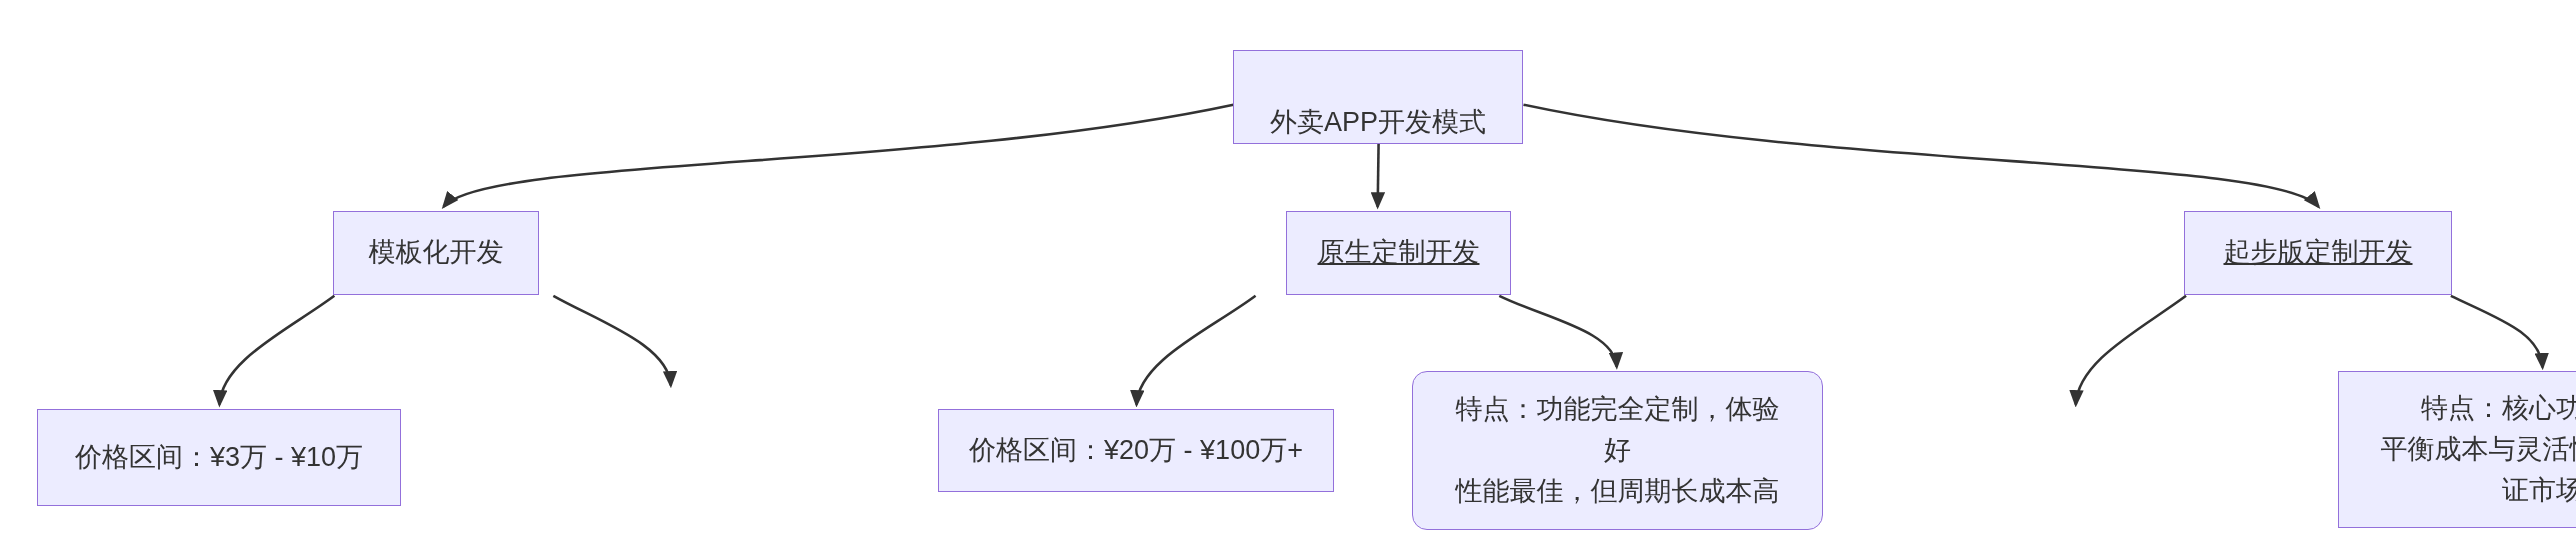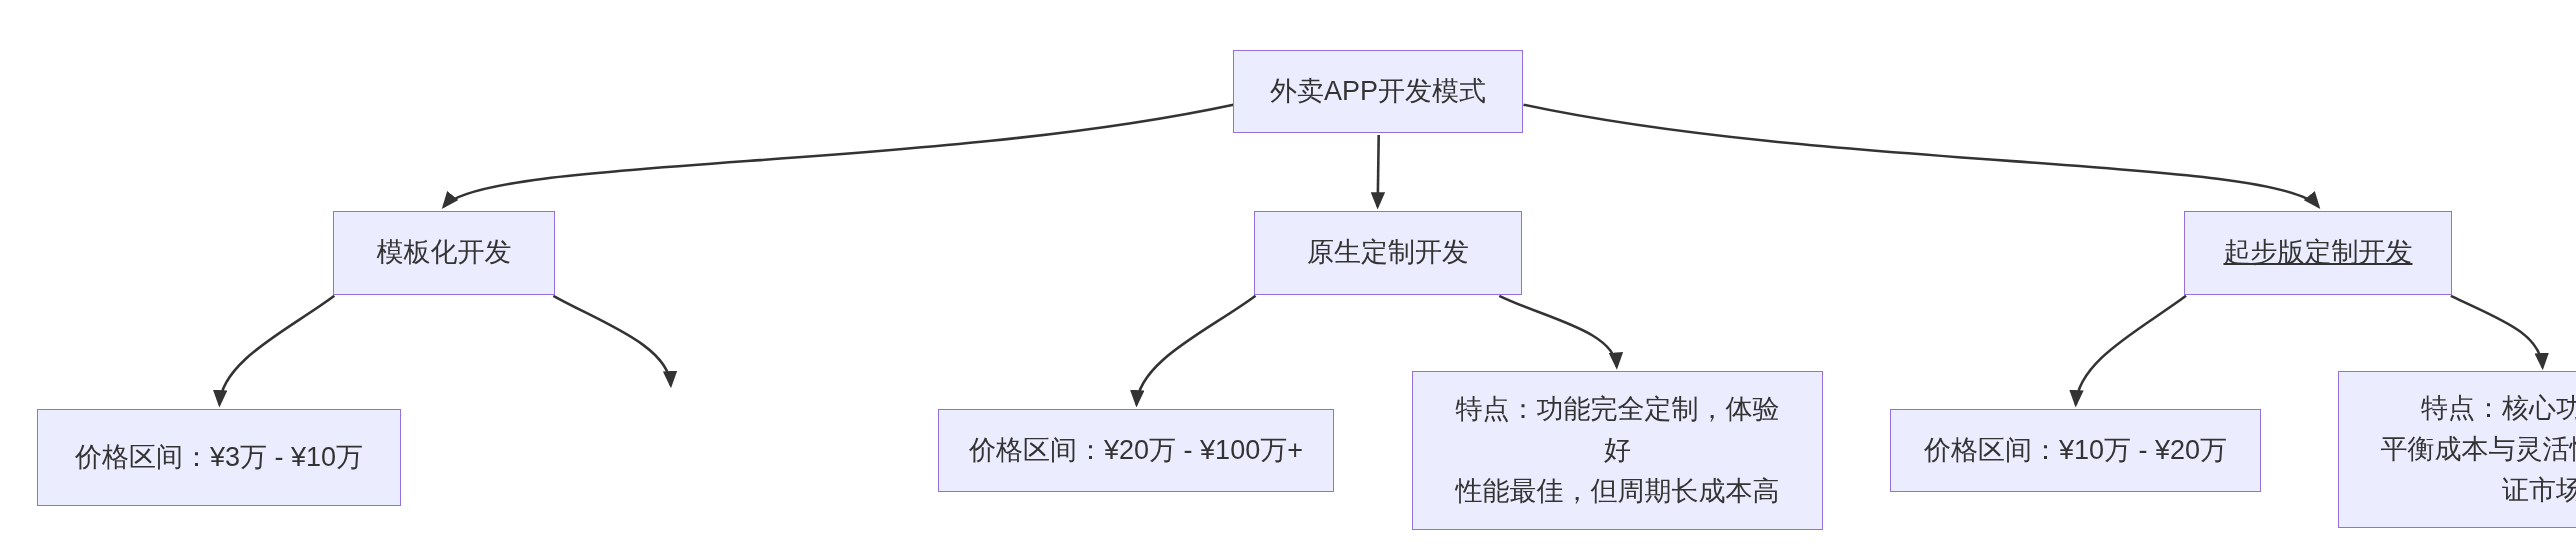--- a/index.html
+++ b/index.html
@@ -33,28 +33,28 @@
     justify-content: center;
     text-align: center;
     font-size: 27px;
     line-height: 1.52;
   }
   .node .label {
     white-space: pre-line;
     padding: 0 10.3px;
   }
   
-  #node-root      { left: 1233px; top:  50px; width: 290px; height: 83px; }
-  #node-b1        { left:  333px; top: 211px; width: 222px; height: 84px; }
-  #node-b2        { left: 1254px; top: 211px; width: 268px; height: 84px; }
+  #node-root      { left: 1233px; top:  50px; width: 290px; height: 94px; align-items: flex-end; }
+  #node-b1        { left:  333px; top: 211px; width: 206px; height: 84px; }
+  #node-b2        { left: 1286px; top: 211px; width: 225px; height: 84px; text-decoration: underline; }
   #node-b3        { left: 2184px; top: 211px; width: 268px; height: 84px; text-decoration: underline; }
   #node-b1-price  { left:   37px; top: 409px; width: 364px; height: 97px; }
   #node-b1-feat   { left:  472px; top: 389px; width: 397px; height: 122px; }
   #node-b2-price  { left: 938px; top: 409px; width: 396px; height: 83px; }
-  #node-b2-feat   { left: 1412px; top: 371px; width: 411px; height: 159px; }
+  #node-b2-feat   { left: 1412px; top: 371px; width: 411px; height: 159px; border-radius: 15px; }
   #node-b3-price  { left: 1890px; top: 409px; width: 371px; height: 83px; }
   #node-b3-feat   { left: 2338px; top: 371px; width: 409px; height: 157px; }
   .edge {
     fill: none;
     stroke: #333333;
     stroke-width: 5px;
   }
 </style>
 </head>
 <body>
@@ -102,23 +102,20 @@
 
   <div class="node" id="node-b2-price">
     <span class="label">价格区间：¥20万 - ¥100万+</span>
   </div>
   <div class="node" id="node-b2-feat">
     <span class="label">特点：功能完全定制，体验
 好
 性能最佳，但周期长成本高</span>
   </div>
 
-  <div class="node" id="node-b3-price">
-    <span class="label">价格区间：¥10万 - ¥20万</span>
-  </div>
   <div class="node" id="node-b3-feat">
     <span class="label">特点：核心功能定制
 平衡成本与灵活性，适合验
 证市场</span>
   </div>
 
 </div>
 
 
 </body></html>

